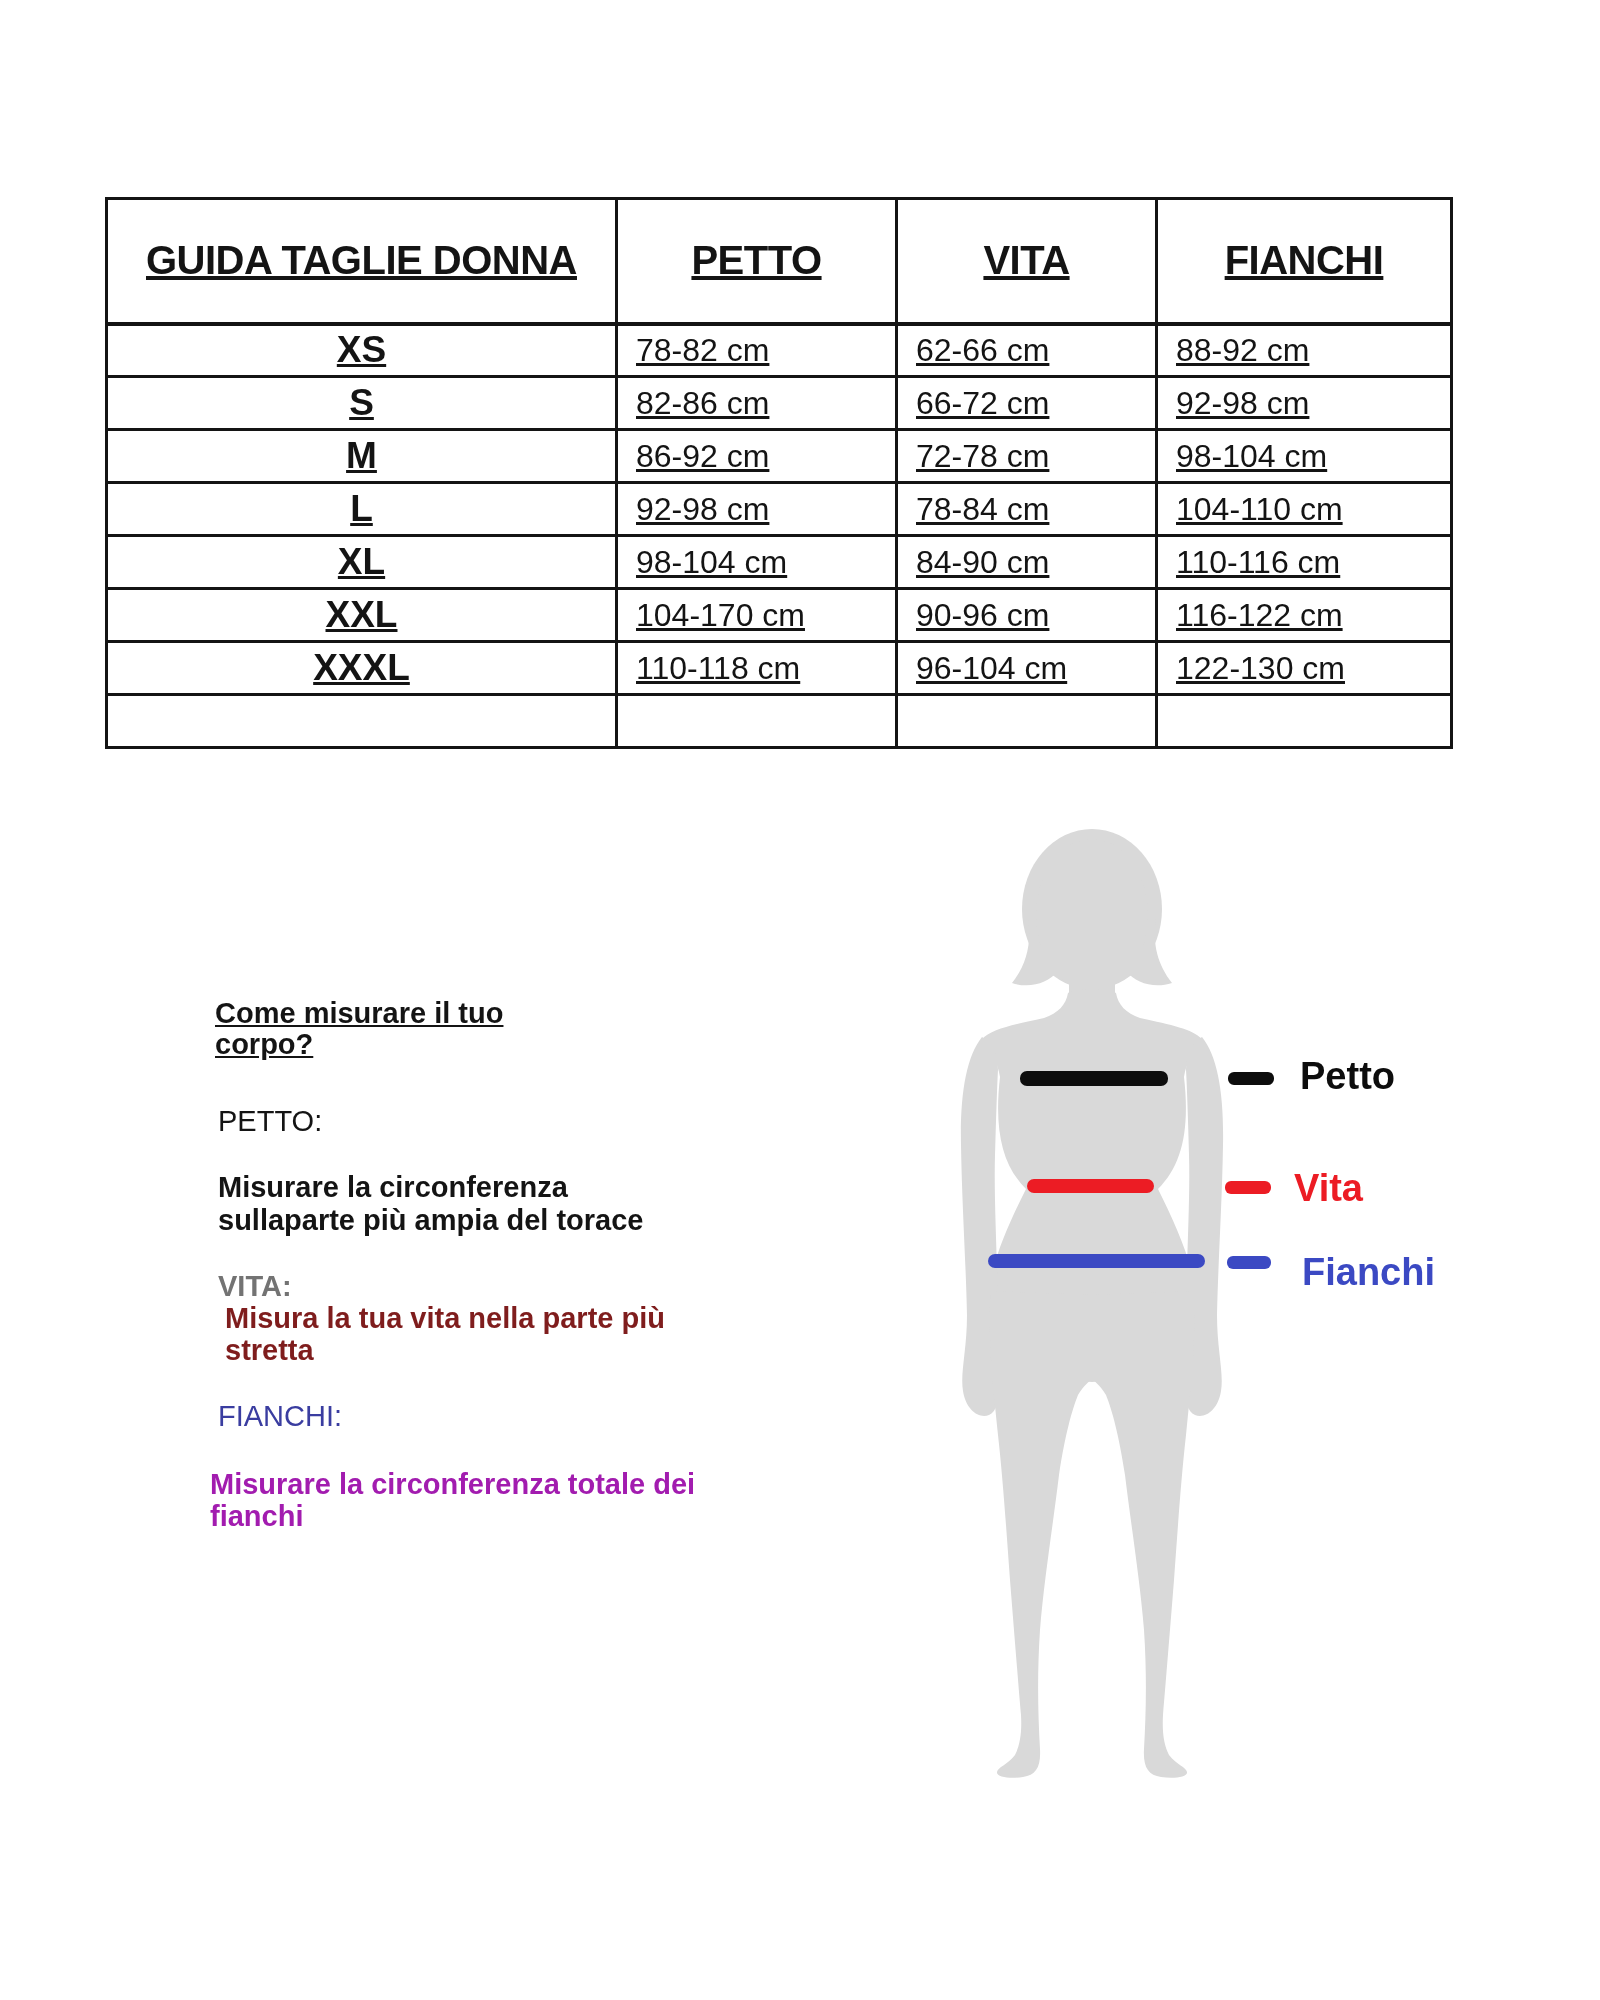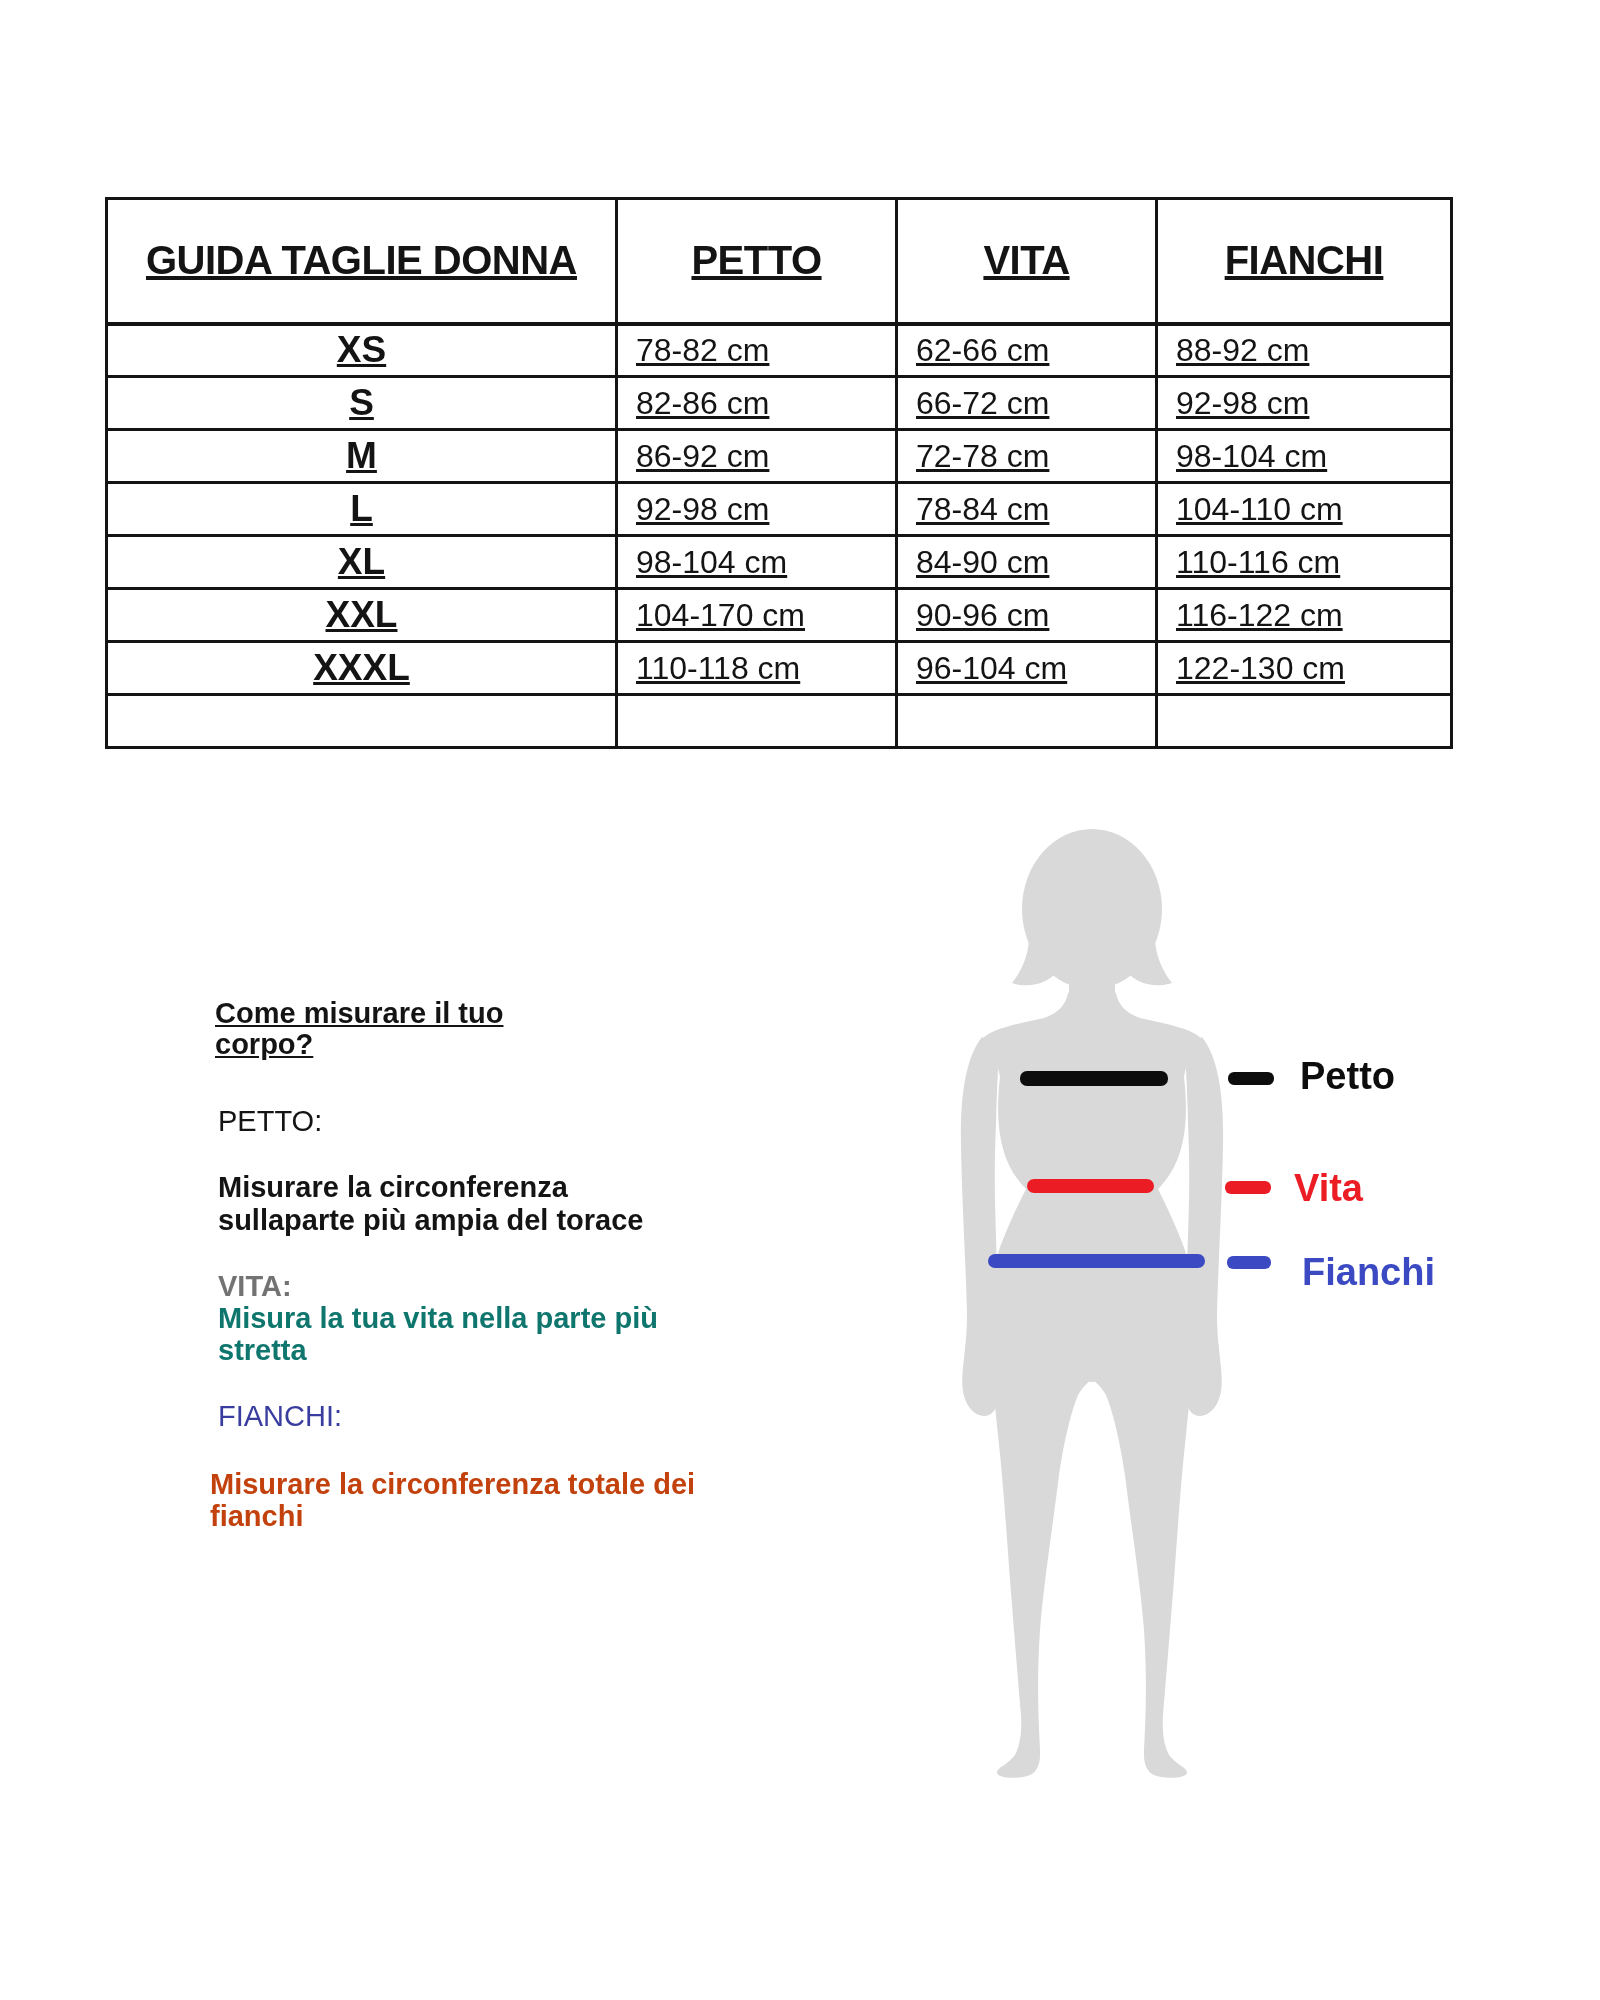--- a/index.html
+++ b/index.html
@@ -113,23 +113,23 @@
           <td class="measure-col"></td>
           <td class="measure-col"></td>
         </tr>
       </tbody>
   </table>
 
   <div class="instr instr-heading">Come misurare il tuo corpo?</div>
   <div class="instr petto-label">PETTO:</div>
   <div class="instr petto-desc">Misurare la circonferenza sullaparte più ampia del torace</div>
   <div class="instr vita-label" style="color: #737373;">VITA:</div>
-  <div class="instr vita-desc" style="color: #0f766e;">Misura la tua vita nella parte più stretta</div>
+  <div class="instr vita-desc" style="color: #7f1d1d; margin-left: 7px;">Misura la tua vita nella parte più stretta</div>
   <div class="instr fianchi-label" style="color: rgb(58, 61, 160);">FIANCHI:</div>
-  <div class="instr fianchi-desc" style="color: #c2410c;">Misurare la circonferenza totale dei fianchi</div>
+  <div class="instr fianchi-desc" style="color: #a21caf;">Misurare la circonferenza totale dei fianchi</div>
 
   <svg class="figure-svg" viewBox="0 0 460 960" xmlns="http://www.w3.org/2000/svg">
     <g fill="#d9d9d9" style="fill: rgb(217, 217, 217);">
 
       <ellipse cx="232" cy="84" rx="70" ry="80"></ellipse>
       <path d="M 168 92 C 172 120 166 140 152 158 C 170 164 188 158 198 146 C 188 124 182 104 180 88 Z"></path>
       <path d="M 296 92 C 292 120 298 140 312 158 C 294 164 276 158 266 146 C 276 124 282 104 284 88 Z"></path>
 
       <ellipse cx="232" cy="90" rx="56" ry="76"></ellipse>
       <rect x="209" y="148" width="46" height="38"></rect>

